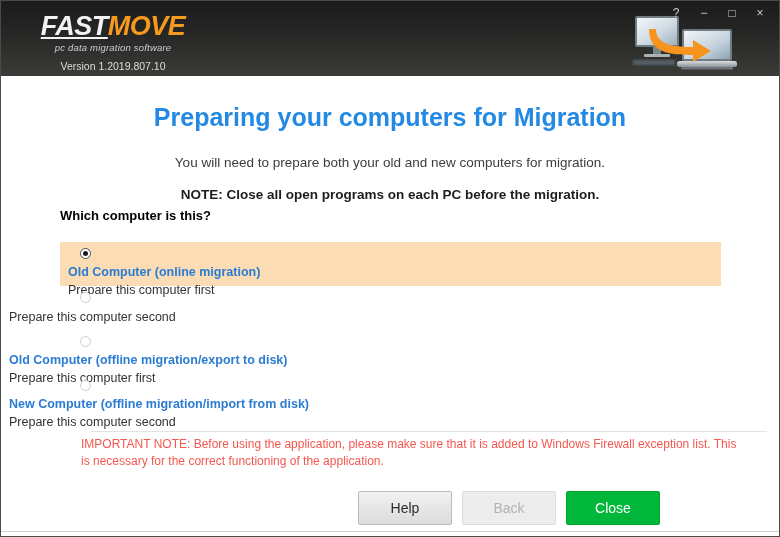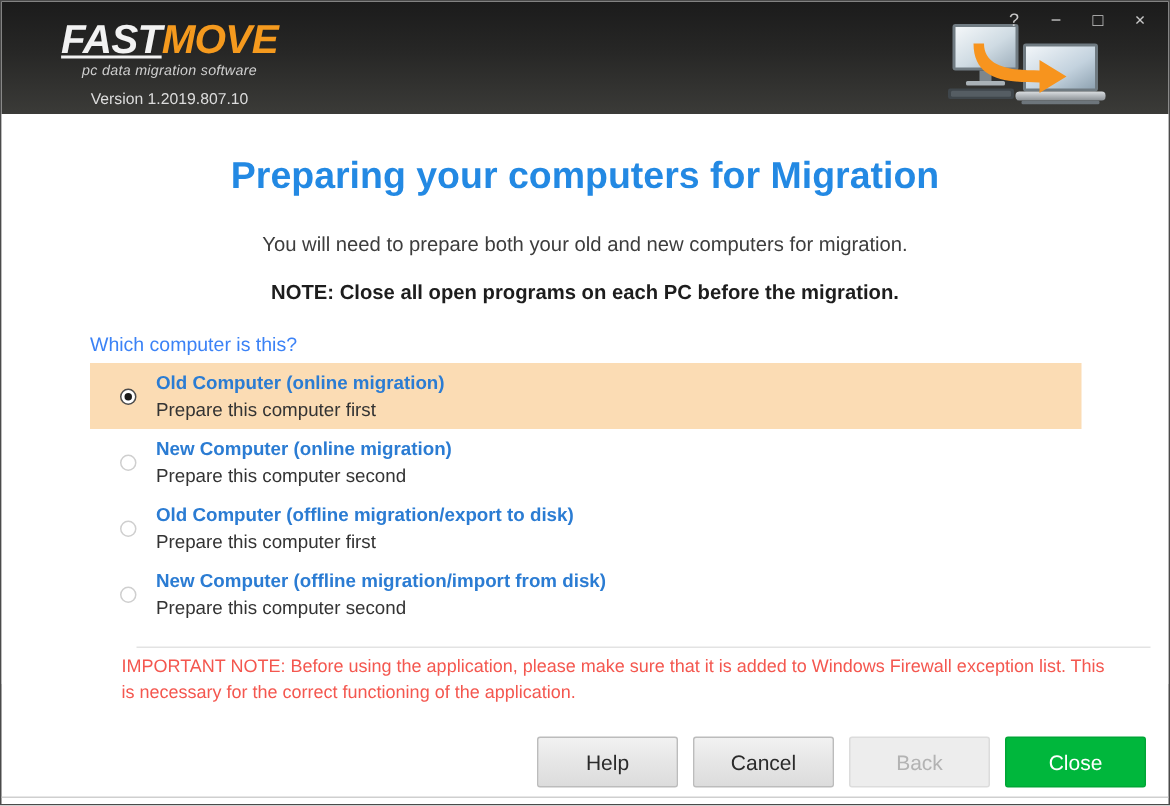--- a/index.html
+++ b/index.html
@@ -129,40 +129,41 @@
     width: 778px;
     text-align: center;
     color: #1d1d1d;
     font-size: 13.5px;
     font-weight: bold;
     line-height: 18px;
   }
   #question-label {
     position: absolute;
     left: 59px;
-    top: 145px;
-    color: #3b82f6;
+    top: 131px;
+    color: #000000;
     font-size: 13px;
-    font-weight: normal;
+    font-weight: bold;
     line-height: 17px;
   }
 
   
   #option-list {
     position: absolute;
     left: 0;
     top: 166px;
     width: 778px;
   }
   .option-row {
     position: relative;
     height: 44px;
     display: flex;
-    align-items: center;
+    align-items: flex-start;
     cursor: default;
+    flex-direction: column;
   }
   .option-row.selected {
     background: #fbdcb4;
     margin-left: 59px;
     margin-right: 58px;
     padding-left: 0;
   }
   .option-row.selected .radio-wrap { margin-left: 14px; }
   .option-row.plain .radio-wrap { margin-left: 73px; }
 
@@ -351,21 +352,20 @@
           <div class="option-title">Old Computer (online migration)</div>
           <div class="option-desc">Prepare this computer first</div>
         </div>
       </div>
 
       <div class="option-row plain">
         <div class="radio-wrap">
           <span class="radio"></span>
         </div>
         <div class="option-texts">
-          <div class="option-title">New Computer (online migration)</div>
           <div class="option-desc">Prepare this computer second</div>
         </div>
       </div>
 
       <div class="option-row plain">
         <div class="radio-wrap">
           <span class="radio"></span>
         </div>
         <div class="option-texts">
           <div class="option-title">Old Computer (offline migration/export to disk)</div>
@@ -383,21 +383,20 @@
         </div>
       </div>
 
     </div>
 
     <div id="footer-separator"></div>
     <div id="important-note">IMPORTANT NOTE: Before using the application, please make sure that it is added to Windows Firewall exception list. This is necessary for the correct functioning of the application.</div>
 
     <div id="button-bar">
       <div class="btn btn-grey">Help</div>
-      <div class="btn btn-grey">Cancel</div>
       <div class="btn btn-disabled">Back</div>
       <div class="btn btn-green">Close</div>
     </div>
 
     <div id="footer-bottom-line"></div>
   </div>
 
 </div>
 
 </body></html>

